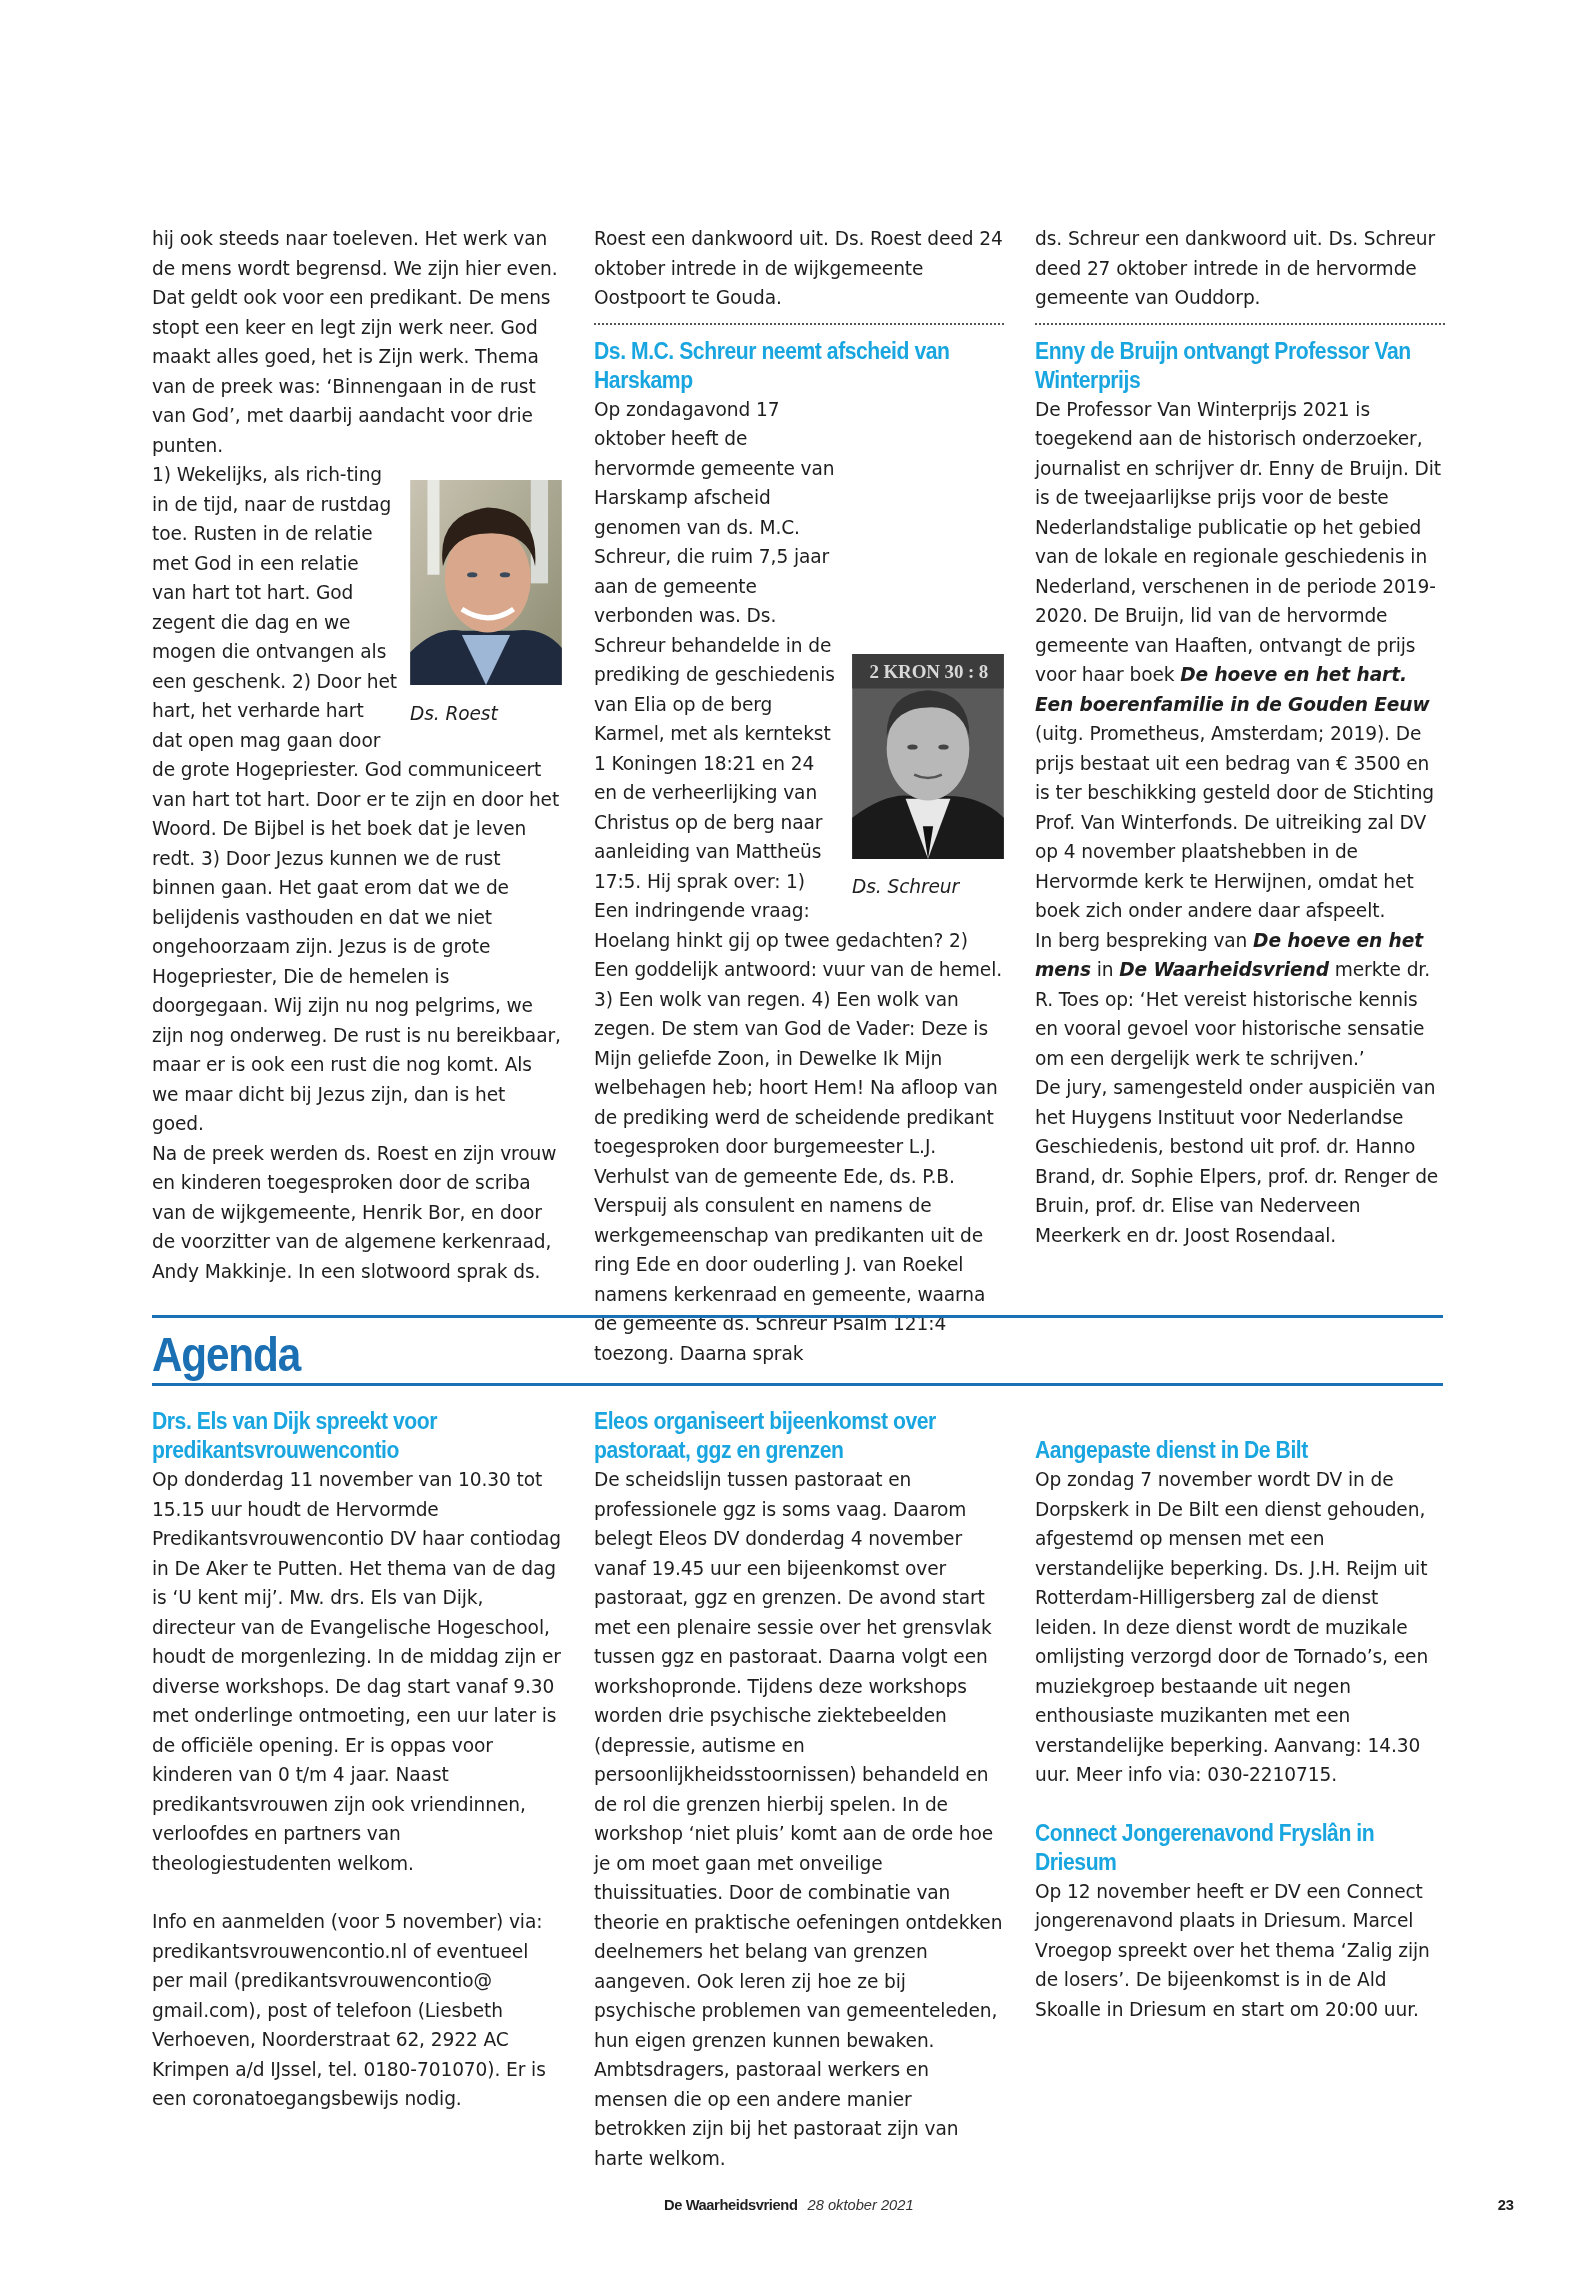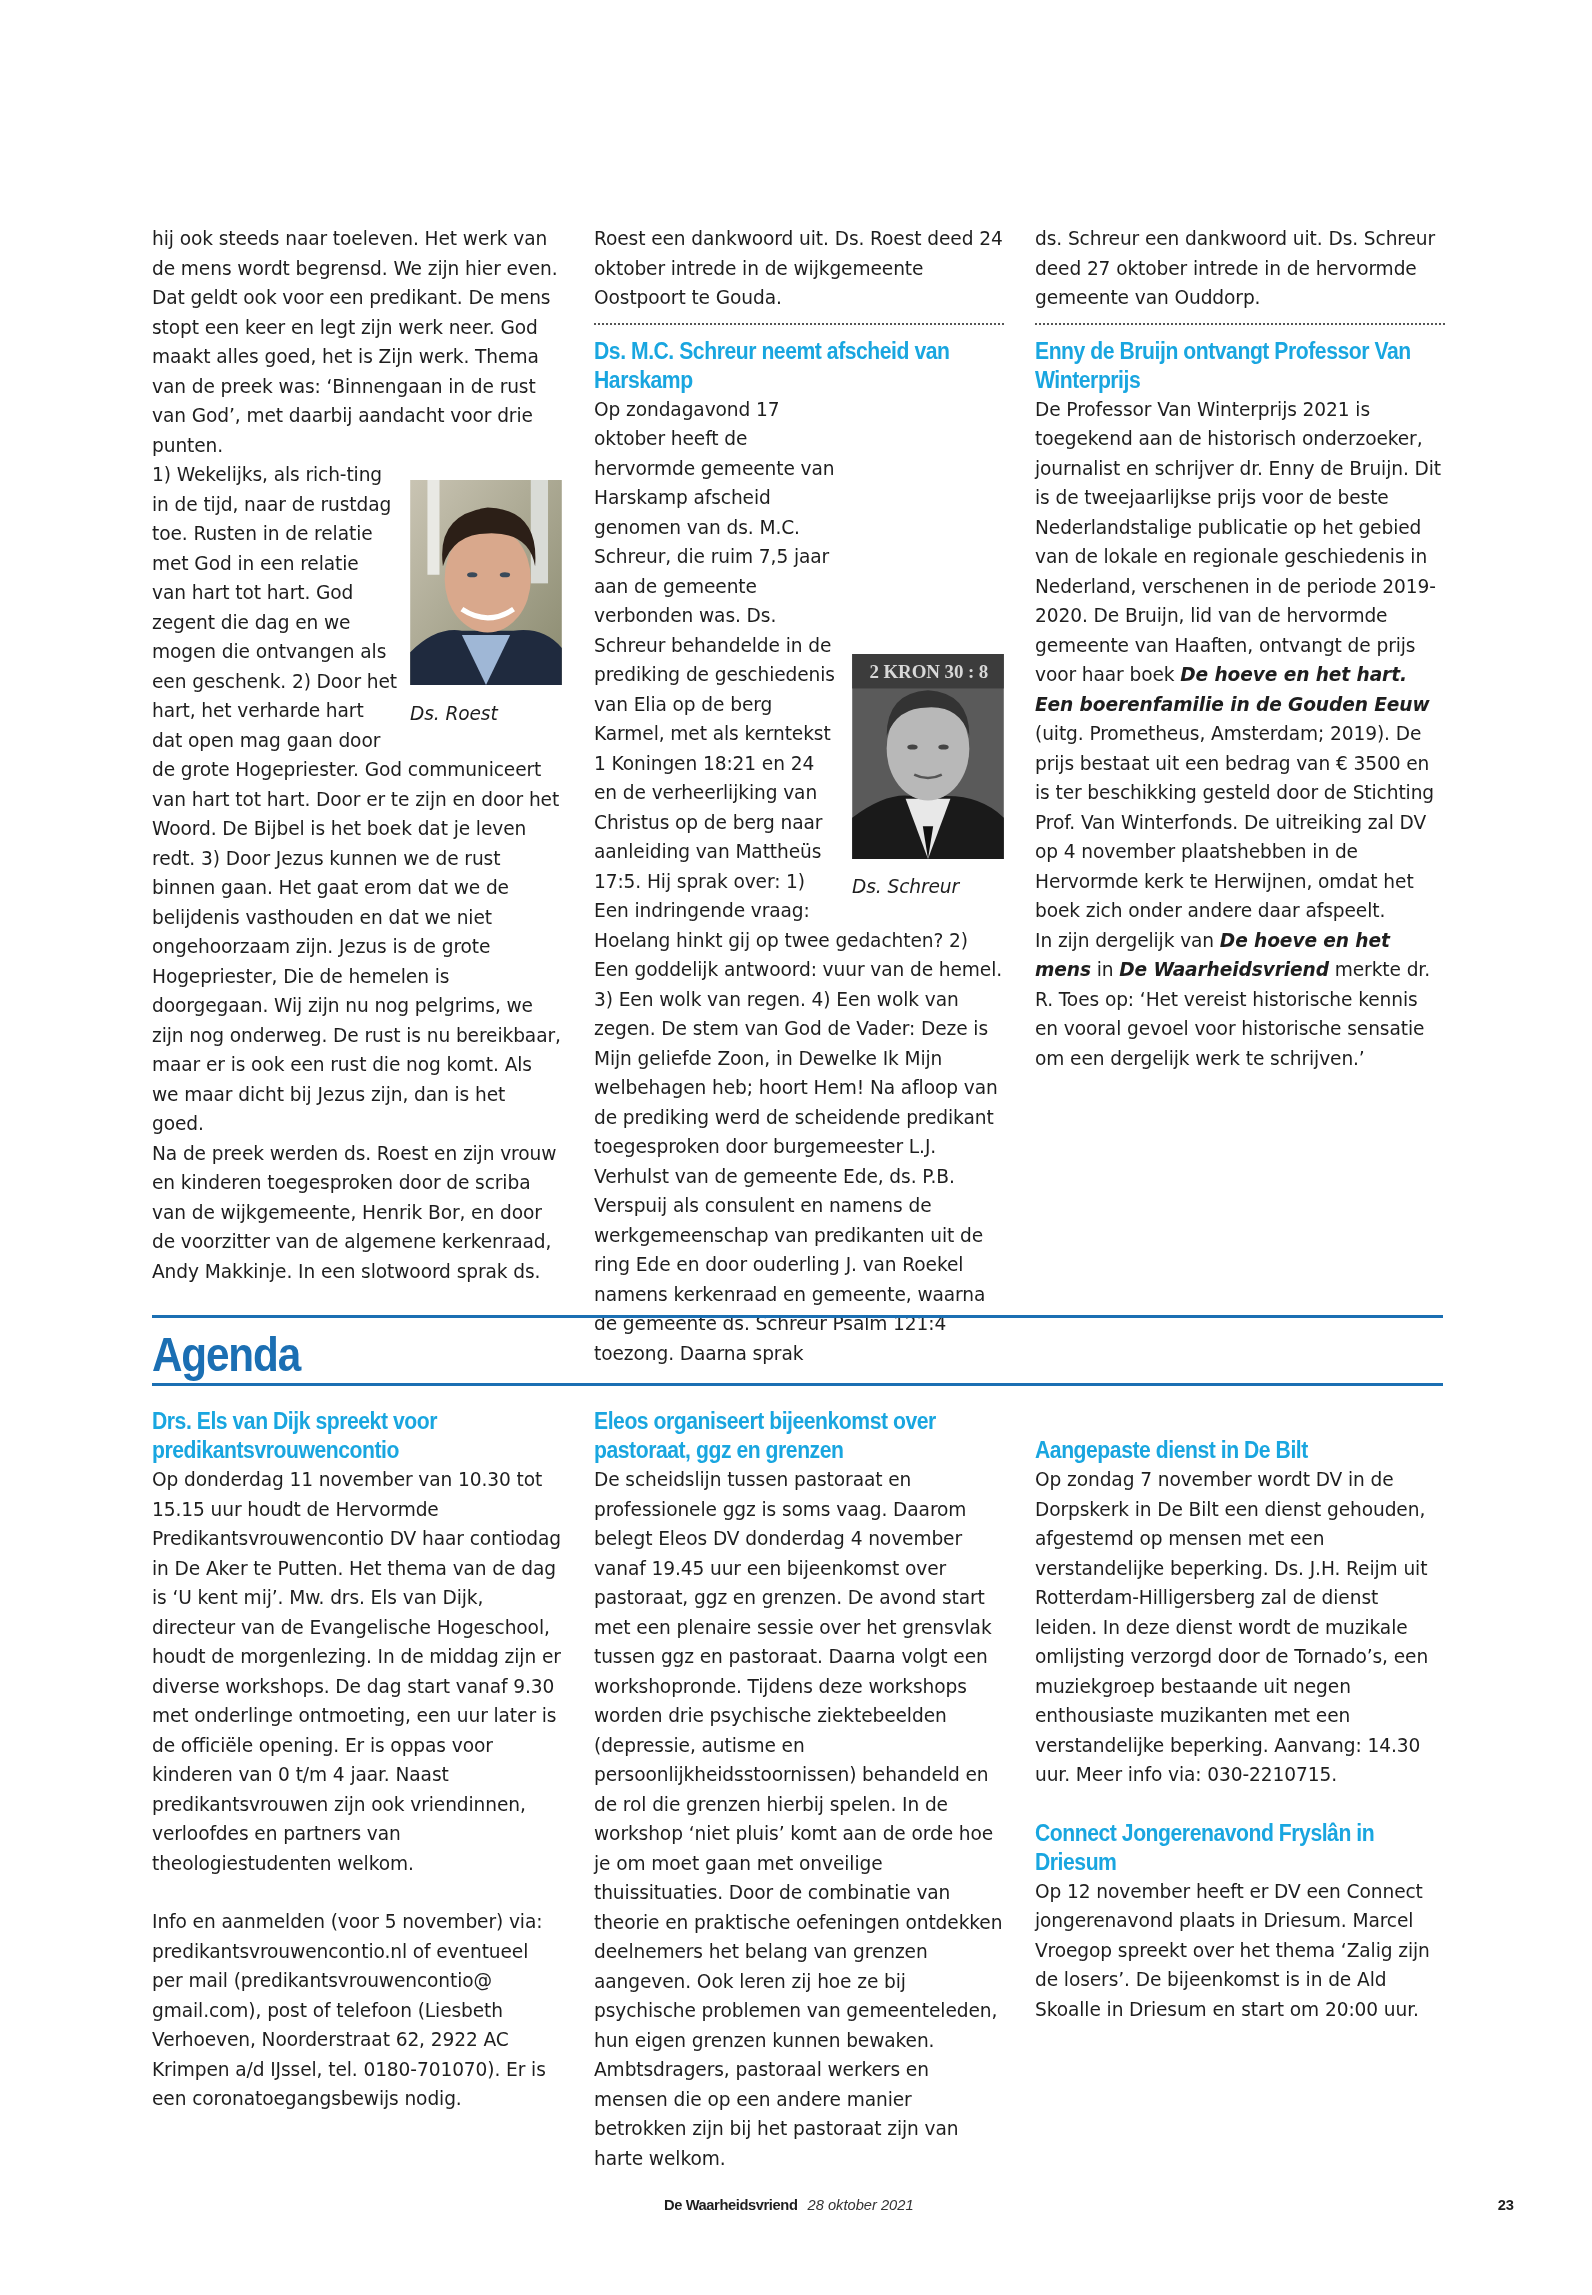--- a/index.html
+++ b/index.html
@@ -78,22 +78,23 @@
 </div>
 
 <div class="col" style="left:1035px; top:224px;">
   <p>ds. Schreur een dankwoord uit. Ds. Schreur deed 27 oktober intrede in de hervormde gemeente van Ouddorp.</p>
   <div class="dots"></div>
   <h2 class="h" style="white-space:normal; width:449px;">Enny de Bruijn ontvangt Professor Van Winterprijs</h2>
   <p>
     <span>De Professor Van Winterprijs 2021 is toegekend aan de historisch onderzoeker, journalist en schrijver dr. Enny de Bruijn. Dit is de tweejaarlijkse prijs voor de beste Nederlandstalige publicatie op het gebied van de lokale en regionale geschiedenis in Nederland, verschenen in de periode 2019-2020. De Bruijn, lid van de hervormde gemeente van Haaften, ontvangt de prijs voor haar boek </span><i>De hoeve en het hart. Een boerenfamilie in de Gouden Eeuw</i><span> (uitg. Prometheus, Amsterdam; 2019). De prijs bestaat uit een bedrag van € 3500 en is ter beschikking gesteld door de Stichting Prof. Van Winterfonds. De uitreiking zal DV op 4 november plaatshebben in de Hervormde kerk te Herwijnen, omdat het boek zich onder andere daar afspeelt.</span>
   </p>
   <p>
-    <span>In zijn dergelijk van </span><i>De hoeve en het mens</i><span> in </span><i>De Waarheidsvriend</i><span> merkte dr. R. Toes op: ‘Het vereist historische kennis en vooral gevoel voor historische sensatie om een dergelijk werk te schrijven.’</span>
+    <span>In berg bespreking van </span><i>De hoeve en het mens</i><span> in </span><i>De Waarheidsvriend</i><span> merkte dr. R. Toes op: ‘Het vereist historische kennis en vooral gevoel voor historische sensatie om een dergelijk werk te schrijven.’</span>
   </p>
+  <p>De jury, samengesteld onder auspiciën van het Huygens Instituut voor Nederlandse Geschiedenis, bestond uit prof. dr. Hanno Brand, dr. Sophie Elpers, prof. dr. Renger de Bruin, prof. dr. Elise van Nederveen Meerkerk en dr. Joost Rosendaal.</p>
 </div>
 
 <div class="rule" style="top:1315px;"></div>
 <div class="agenda">Agenda</div>
 <div class="rule" style="top:1383px;"></div>
 
 <div class="col" style="left:152px; top:1407px;">
   <h2 class="h" style="white-space:normal; width:414px;">Drs. Els van Dijk spreekt voor predikantsvrouwencontio</h2>
   <p>Op donderdag 11 november van 10.30 tot 15.15 uur houdt de Hervormde Predikantsvrouwencontio DV haar contiodag in De Aker te Putten. Het thema van de dag is ‘U kent mij’. Mw. drs. Els van Dijk, directeur van de Evangelische Hogeschool, houdt de morgenlezing. In de middag zijn er diverse workshops. De dag start vanaf 9.30 met onderlinge ontmoeting, een uur later is de officiële opening. Er is oppas voor kinderen van 0 t/m 4 jaar. Naast predikantsvrouwen zijn ook vriendinnen, verloofdes en partners van theologiestudenten welkom.</p>
   <div class="gap"></div>

